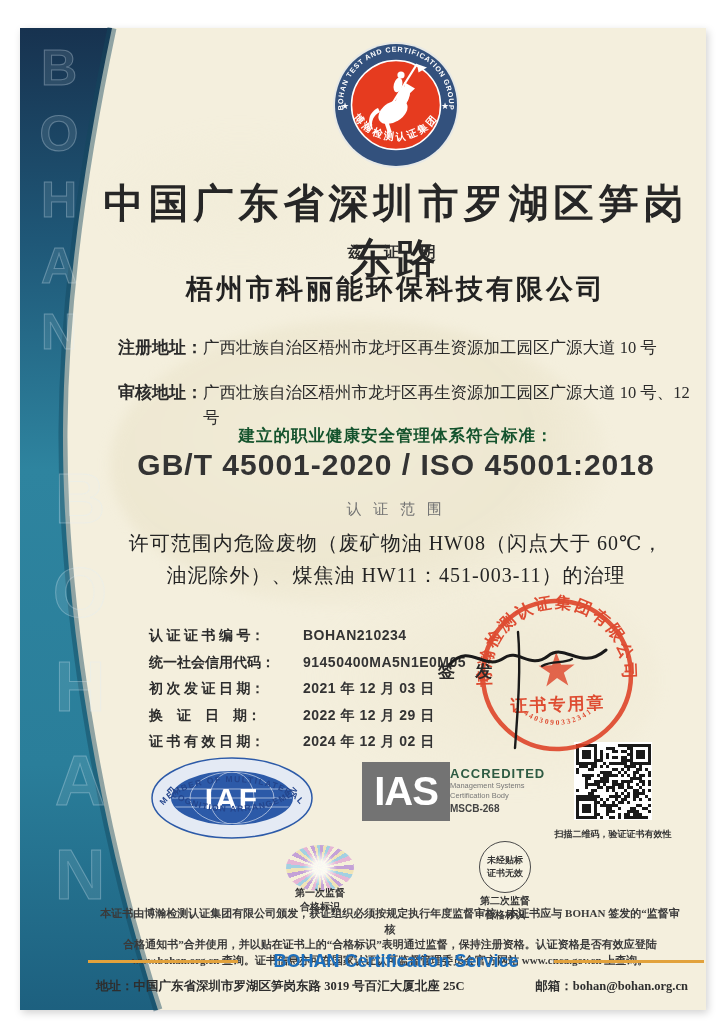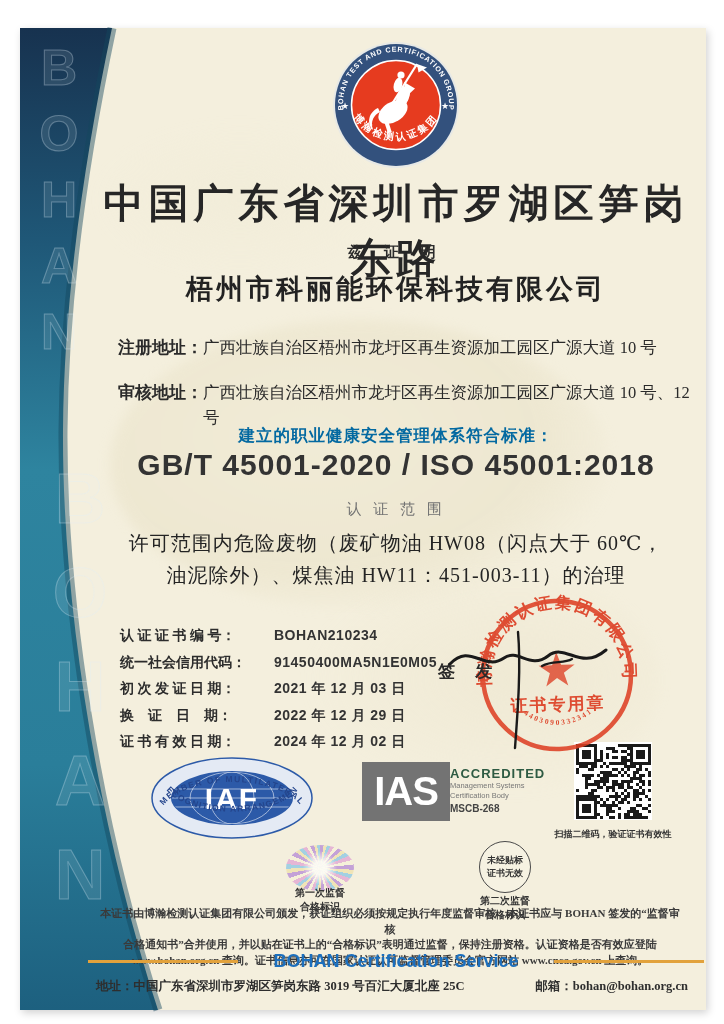--- a/index.html
+++ b/index.html
@@ -29,28 +29,28 @@
   .title { top:176px; font-size:40px; font-weight:600; letter-spacing:5px; color:#262626; }
   .certify { top:243px; font-size:15px; font-weight:600; letter-spacing:9px; color:#2c2c2c; }
   .company { top:271px; font-size:27px; font-weight:600; letter-spacing:3px; color:#222; }
 
   .addr-row { position:absolute; left:118px; right:32px; display:flex; text-align:left;
               color:#2a2a2a; }
   .addr-label { font-size:17px; font-weight:700; white-space:nowrap; }
   .addr-val { font-size:16.5px; font-weight:500; line-height:1.5; }
   .ar1 { top:336px; } .ar2 { top:381px; }
 
-  .std-intro { top:425px; font-size:16.5px; font-weight:700; color:#0369a1; letter-spacing:1px; }
+  .std-intro { top:425px; font-size:16.5px; font-weight:700; color:#14532d; letter-spacing:1px; }
   .standard { top:448px; font-size:30px; font-weight:700; color:#333;
               font-family:"Liberation Sans","DejaVu Sans",sans-serif; letter-spacing:1px; }
   .scope-label { top:500px; font-size:15px; font-weight:400; letter-spacing:4px; color:#737373; }
   .scope { top:527px; font-size:20px; font-weight:500; line-height:1.6; color:#242424; letter-spacing:1px; }
 
   .details { position:absolute; left:120px; top:626px; text-align:left; }
-  .drow { margin-bottom:7.5px; white-space:nowrap; }
+  .drow { margin-bottom:7.5px; white-space:nowrap;margin-left:29px; }
   .dlabel { display:inline-block; width:150px; font-size:14px; font-weight:700; color:#2c2c2c; }
   .dval { font-family:"Liberation Sans","DejaVu Sans",sans-serif; font-size:14px;
           font-weight:700; color:#333; letter-spacing:.5px; }
 
   .issue { position:absolute; left:438px; top:660px; font-size:17px; font-weight:600;
            letter-spacing:8px; color:#2a2a2a; z-index:6; }
   .stamp { position:absolute; left:468px; top:586px; z-index:5; transform:rotate(-2deg); opacity:.92; }
   .signature { position:absolute; left:438px; top:626px; z-index:7; }
 
   .iaf { position:absolute; left:148px; top:756px; }

